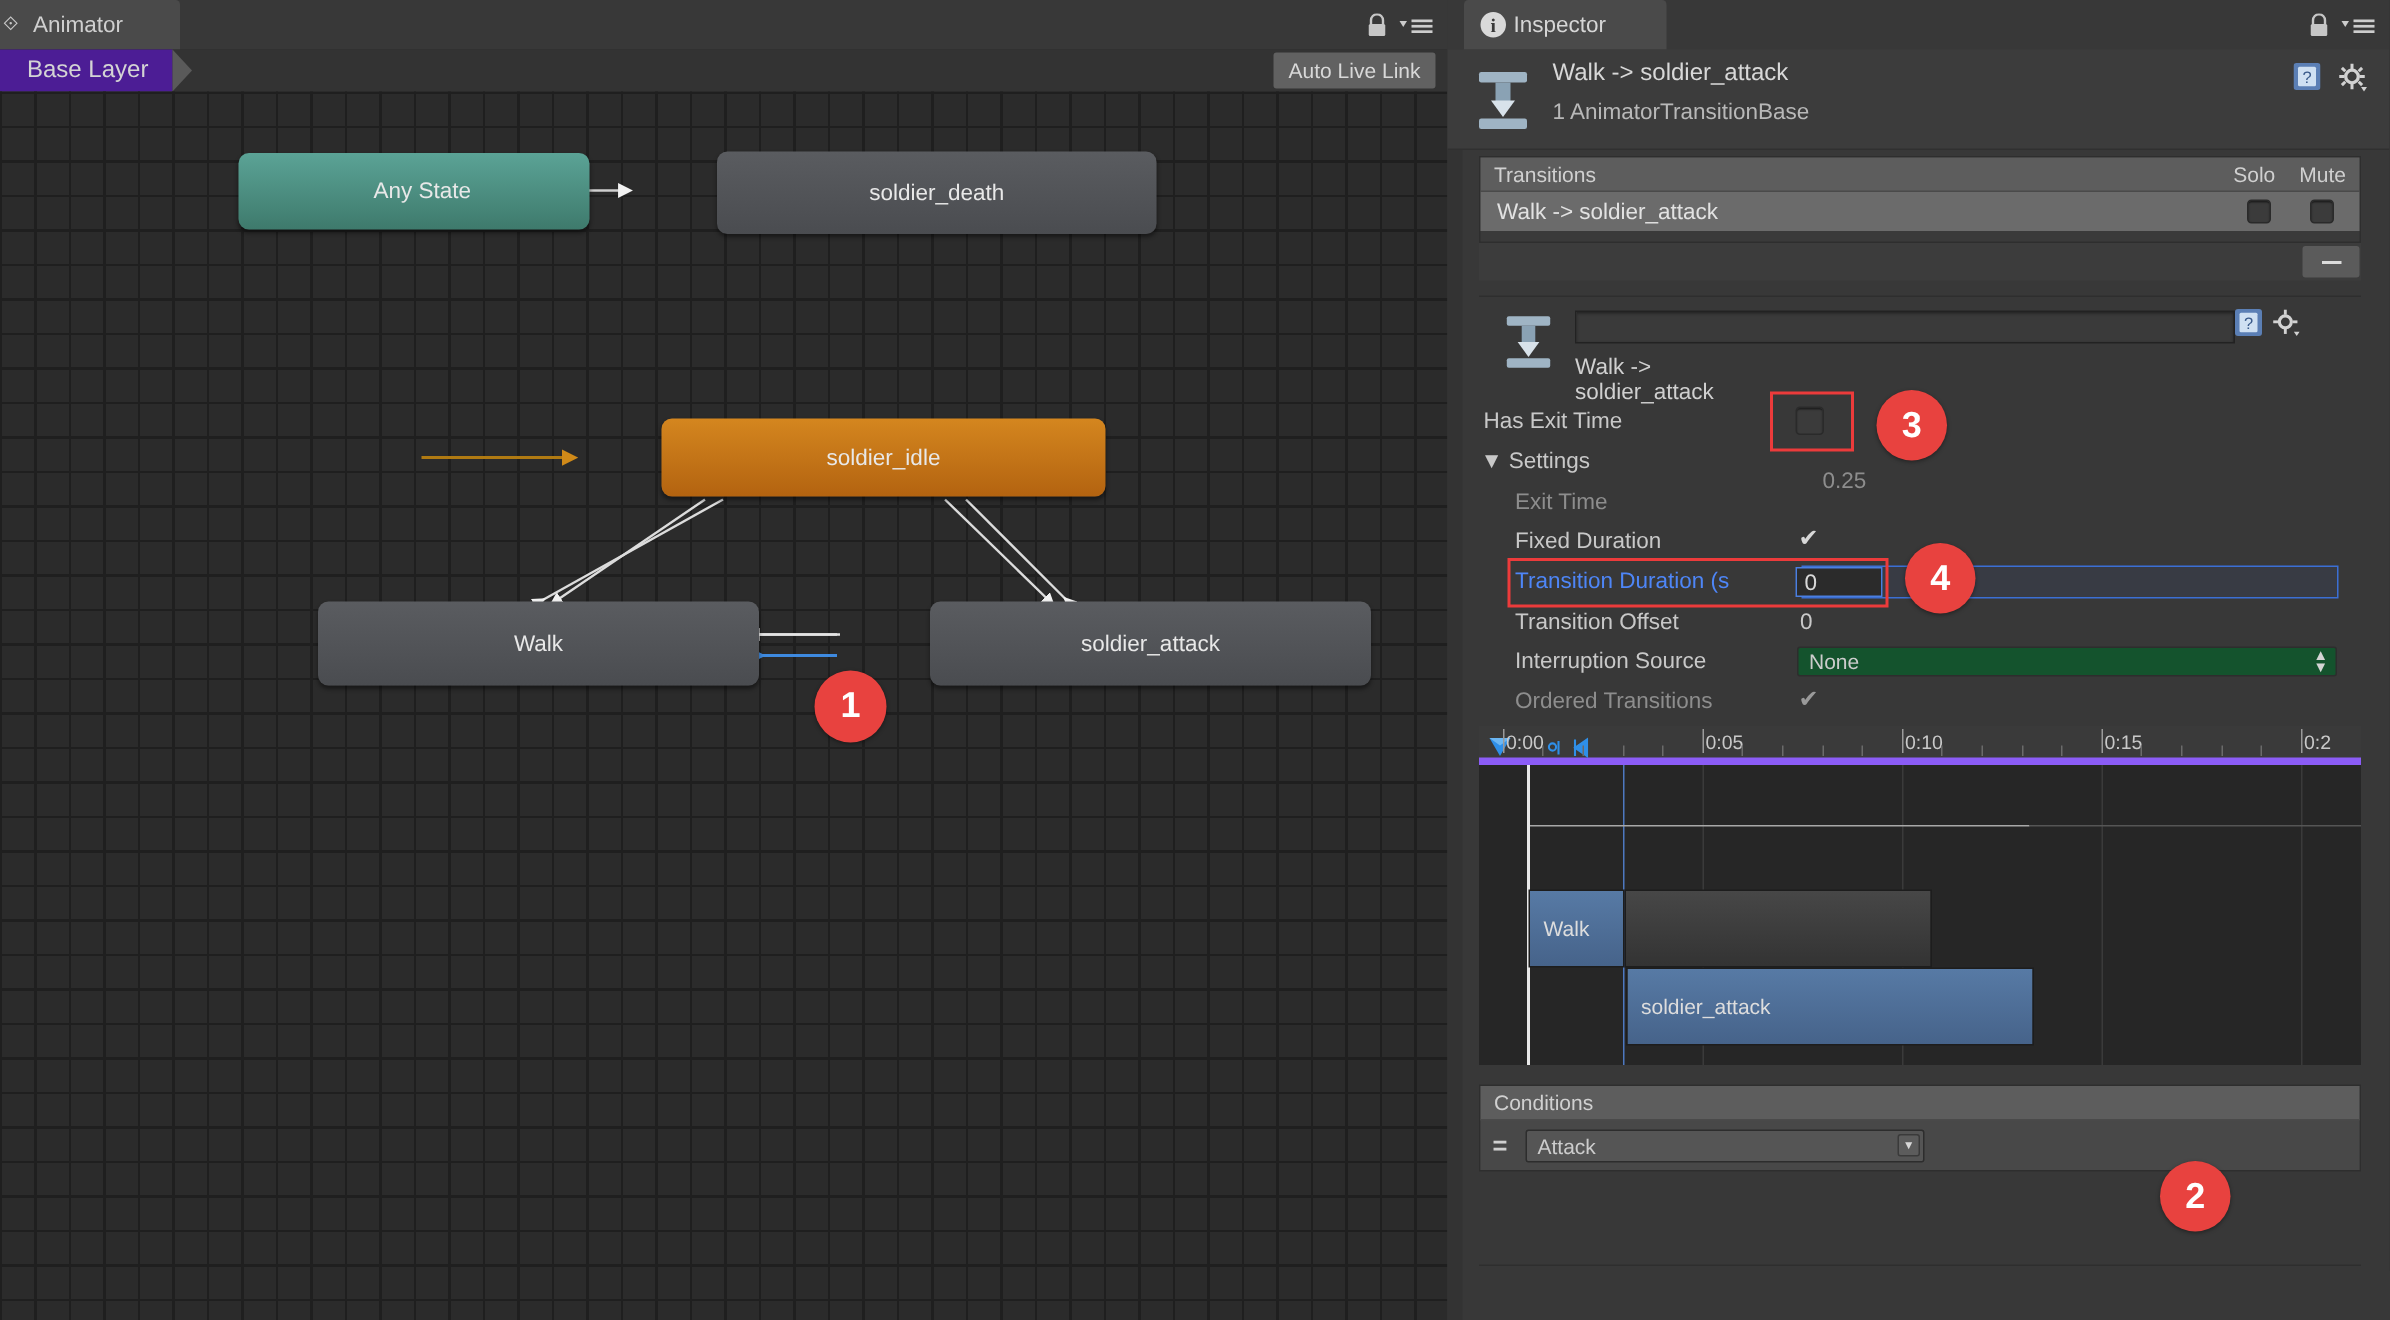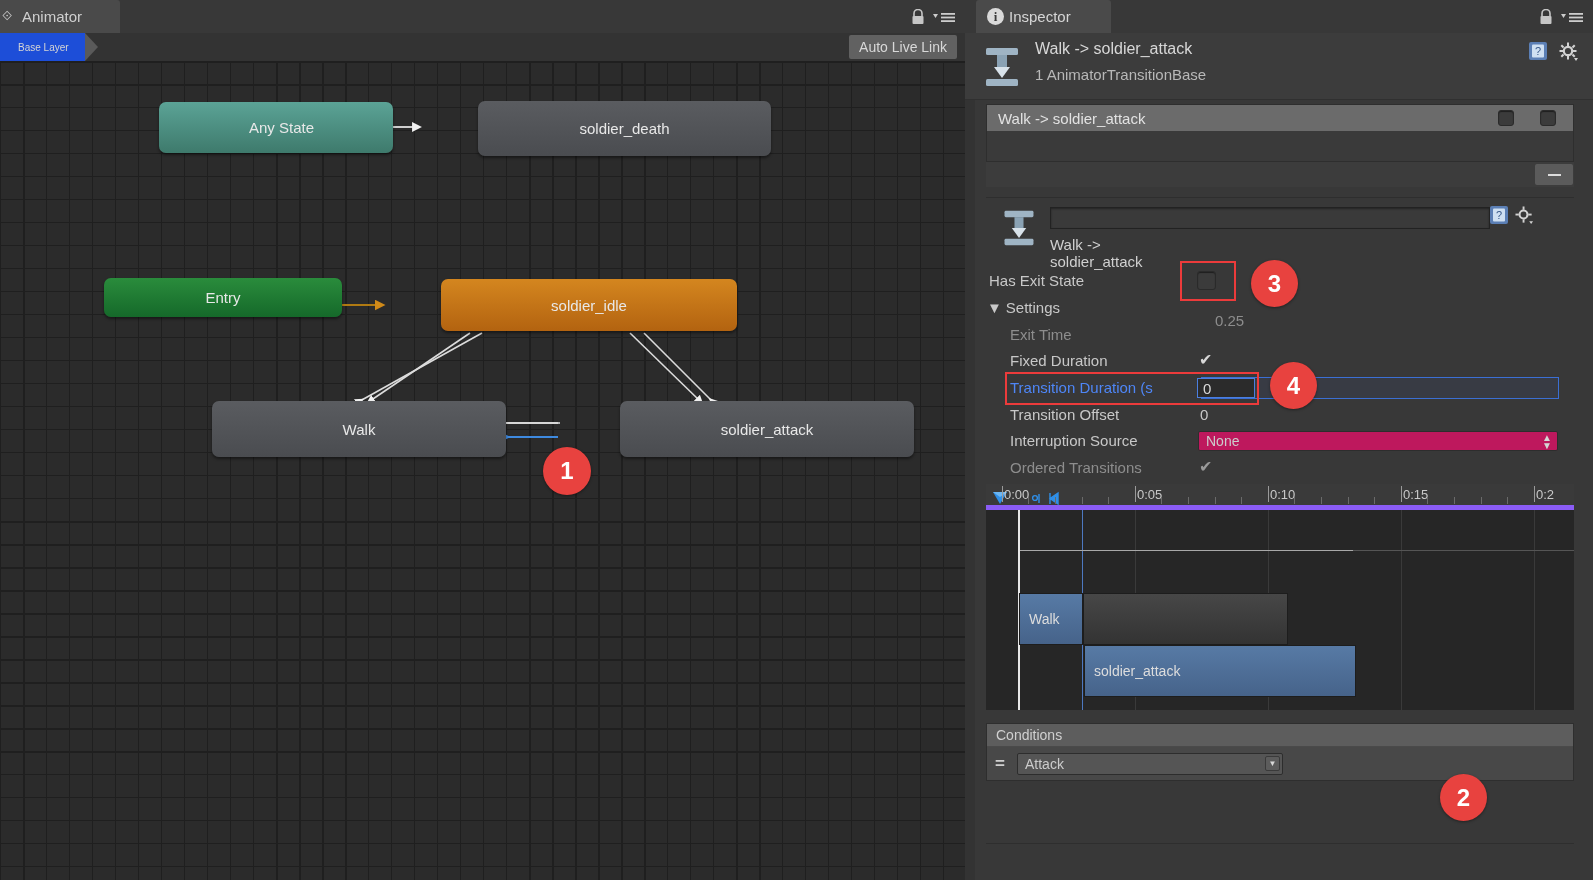--- a/index.html
+++ b/index.html
@@ -38,22 +38,22 @@
   .anim-menu {
     position: absolute; right: 9px; top: 11px; width: 24px; height: 12px;
   }
 
   .anim-breadbar {
     position: absolute; left: 0; top: 33px; width: 965px; height: 28px;
     background: #333333;
   }
   .breadcrumb {
     position: absolute; left: 0; top: 0; height: 28px;
-    background: #1d4ed8;
-    color: #d4d4d4; font-size: 10px;
+    background: #4c1d95;
+    color: #d4d4d4; font-size: 16px;
     display: flex; align-items: center;
     padding: 0 16px 0 18px;
   }
   .breadcrumb::after {
     content: ""; position: absolute; right: -13px; top: 0;
     border-top: 14px solid transparent;
     border-bottom: 14px solid transparent;
     border-left: 13px solid #5a5a5a;
   }
   .autolivelink {
@@ -200,21 +200,21 @@
     position: absolute; height: 22px;
     border: 1px solid #3b6fd4; background: rgba(60,90,180,0.10);
   }
   .redbox {
     position: absolute; border: 2px solid #ec3b3b;
     pointer-events: none; z-index: 50;
   }
 
   .dropdown {
     position: absolute; height: 20px;
-    background: #be185d; border: 1px solid #2d2d2d; border-radius: 2px;
+    background: #14532d; border: 1px solid #2d2d2d; border-radius: 2px;
     display: flex; align-items: center; padding-left: 7px;
     color: #cccccc; font-size: 14px;
   }
   .dd-arrows {
     position: absolute; right: 5px; top: 2px;
     color: #d5d5d5; font-size: 10px; line-height: 8px; text-align: center;
   }
   .dd-caretbox {
     position: absolute; right: 2px; top: 2px; width: 15px; height: 15px;
     background: #5c5c5c; border: 1px solid #3a3a3a; border-radius: 2px;
@@ -314,23 +314,20 @@
         <line x1="446" y1="376" x2="558" y2="376" stroke="#3e8ae0" stroke-width="2"></line>
         <line x1="446" y1="376" x2="505" y2="376" stroke="#3e8ae0" stroke-width="2" marker-end="url(#btri)"></line>
       </svg>
 
       <div class="node node-any" style="left:159px; top:41px; width:234px; height:51px;">
         <span>Any State</span>
       </div>
       <div class="node node-grey" style="left:478px; top:40px; width:293px; height:55px;">
         <span>soldier_death</span>
       </div>
-      <div class="node node-entry" style="left:104px; top:217px; width:238px; height:39px;">
-        <span>Entry</span>
-      </div>
       <div class="node node-idle" style="left:441px; top:218px; width:296px; height:52px;">
         <span>soldier_idle</span>
       </div>
       <div class="node node-grey" style="left:212px; top:340px; width:294px; height:56px;">
         <span>Walk</span>
       </div>
       <div class="node node-grey" style="left:620px; top:340px; width:294px; height:56px;">
         <span>soldier_attack</span>
       </div>
 
@@ -385,20 +382,27 @@
           <rect x="2.4" y="2.8" width="2" height="3.2" transform="rotate(-45 3.4 4.4)"></rect>
           <rect x="13.6" y="12" width="2" height="3.2" transform="rotate(-45 14.6 13.6)"></rect>
           <rect x="13.6" y="2.8" width="2" height="3.2" transform="rotate(45 14.6 4.4)"></rect>
           <rect x="2.4" y="12" width="2" height="3.2" transform="rotate(45 3.4 13.6)"></rect>
         </g>
         <path d="M15 16 L19 16 L17 19 Z" fill="#d2d2d2"></path>
       </svg>
     </div>
 
     <div class="section-box" style="left:21px; top:104px; width:588px; height:58px;">
+      <div class="section-head">
+        <span>Transitions</span>
+        <span class="solo-mute">
+          <span>Solo</span>
+          <span>Mute</span>
+        </span>
+      </div>
       <div class="trans-row">
         <span>Walk -&gt; soldier_attack</span>
         <span style="margin-left:auto; display:flex; gap:26px; padding-right:6px;">
           <span class="togglebox"></span>
           <span class="togglebox"></span>
         </span>
       </div>
     </div>
     <div class="trans-foot" style="position:absolute; left:21px; top:162px; width:588px;">
       <div class="minusbtn">
@@ -427,21 +431,21 @@
           <rect x="8" y="0.5" width="2" height="3.5"></rect>
             <rect x="8" y="14" width="2" height="3.5"></rect>
           <rect x="0.5" y="8" width="3.5" height="2"></rect>
             <rect x="14" y="8" width="3.5" height="2"></rect>
         </g>
         <path d="M15 16 L19 16 L17 19 Z" fill="#d2d2d2"></path>
       </svg>
       <div class="objname" style="left:85px; top:236px;">Walk -&gt; soldier_attack</div>
     </div>
 
-    <div class="prop-label" style="left:24px; top:272px;">Has Exit State</div>
+    <div class="prop-label" style="left:24px; top:272px;">Has Exit Time</div>
     <div class="togglebox" style="position:absolute; left:232px; top:271px; width:19px; height:19px;"></div>
     <div class="redbox" style="left:215px; top:261px; width:56px; height:40px;"></div>
 
     <div class="prop-label" style="left:22px; top:299px;">
       <span style="display:inline-block; margin-right:4px; color:#c8c8c8;">▼</span><span>Settings</span>
     </div>
 
     <div class="prop-label dim" style="left:45px; top:326px;">Exit Time</div>
     <div class="prop-value dim" style="left:235px; top:312px;margin-left:15px;">0.25</div>
 

